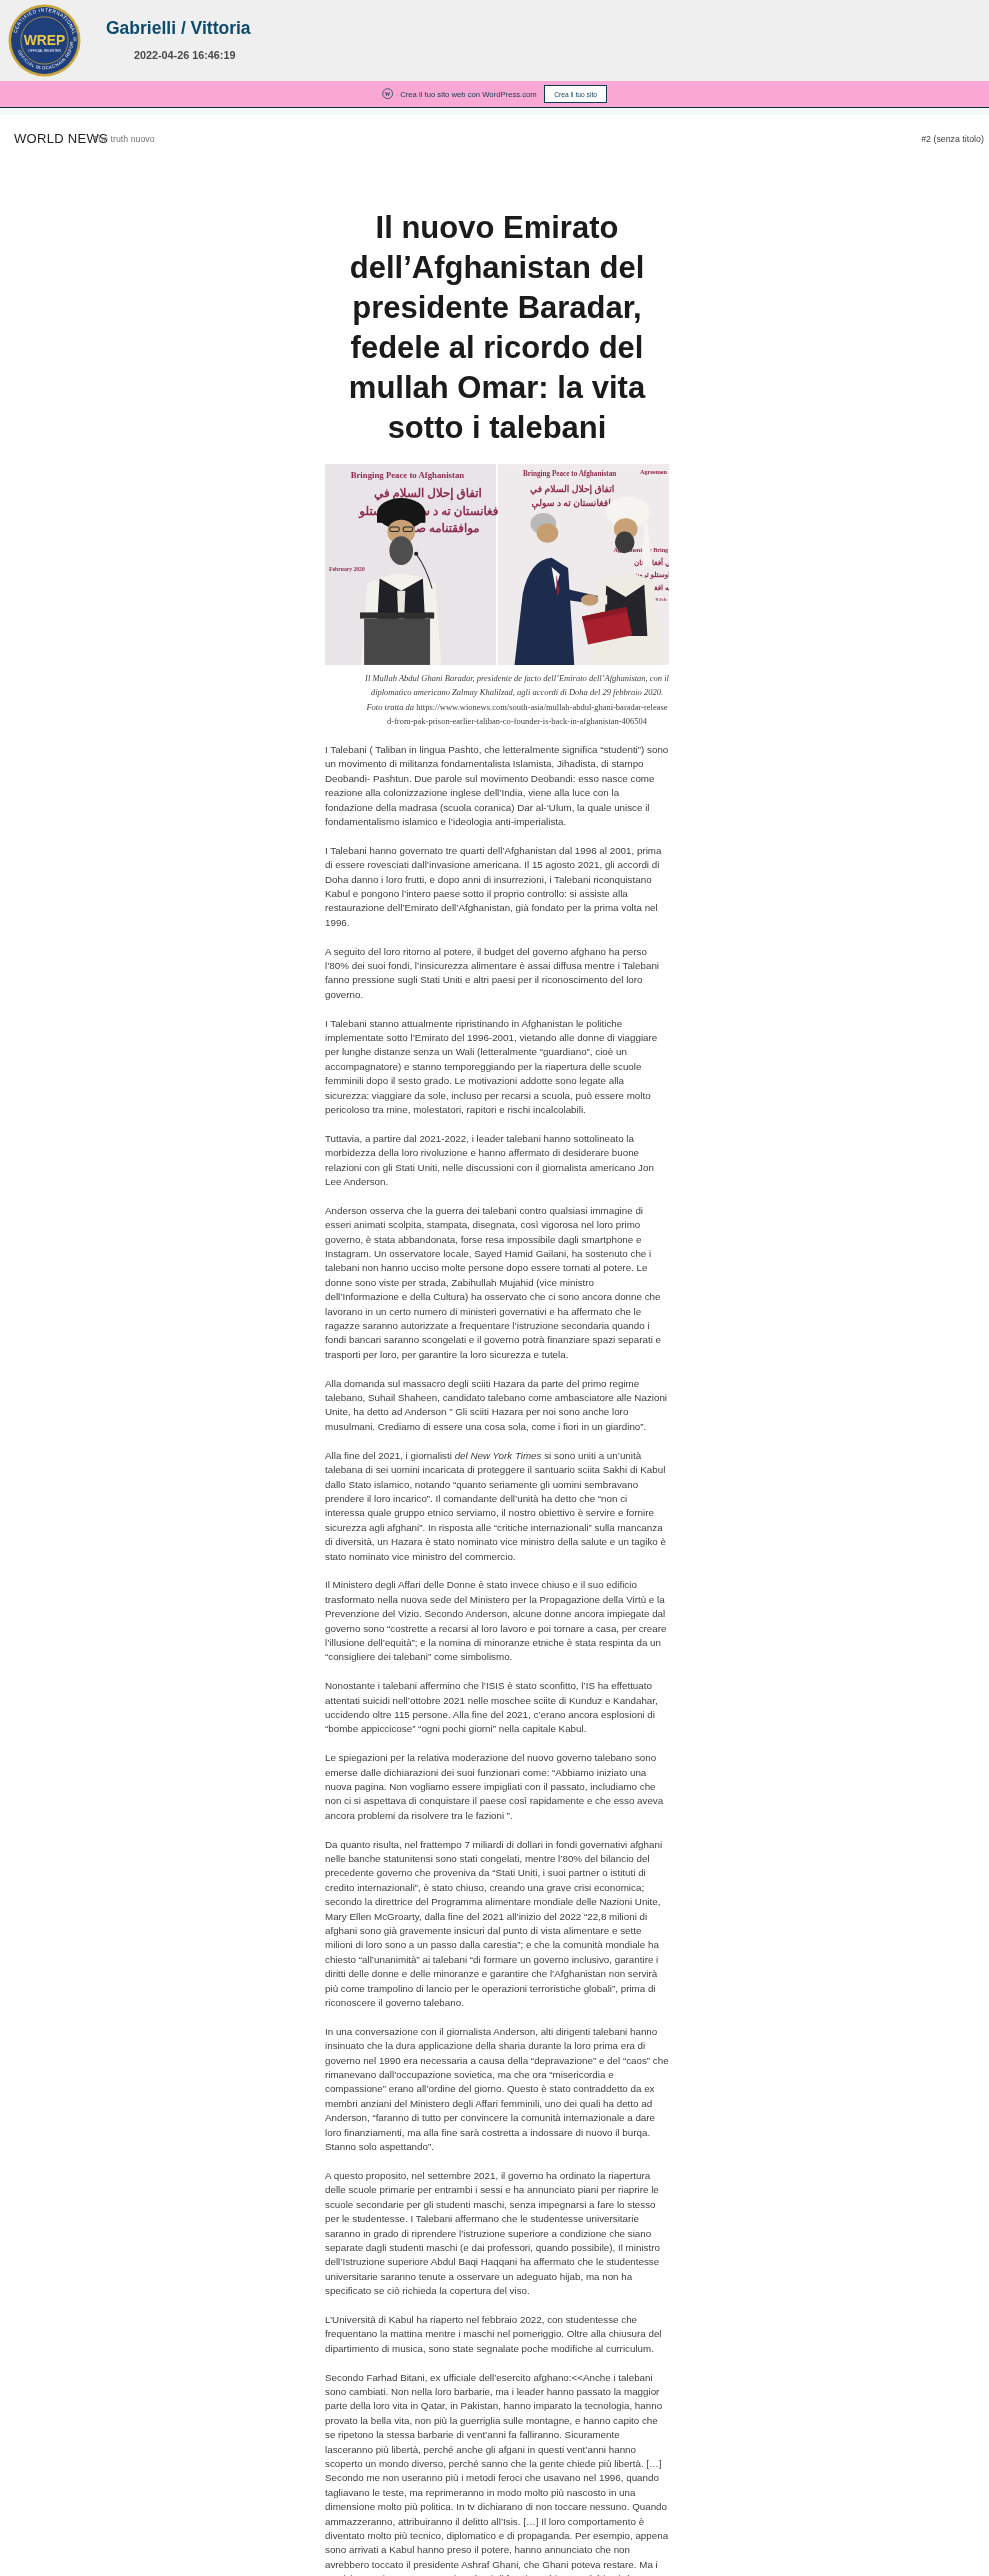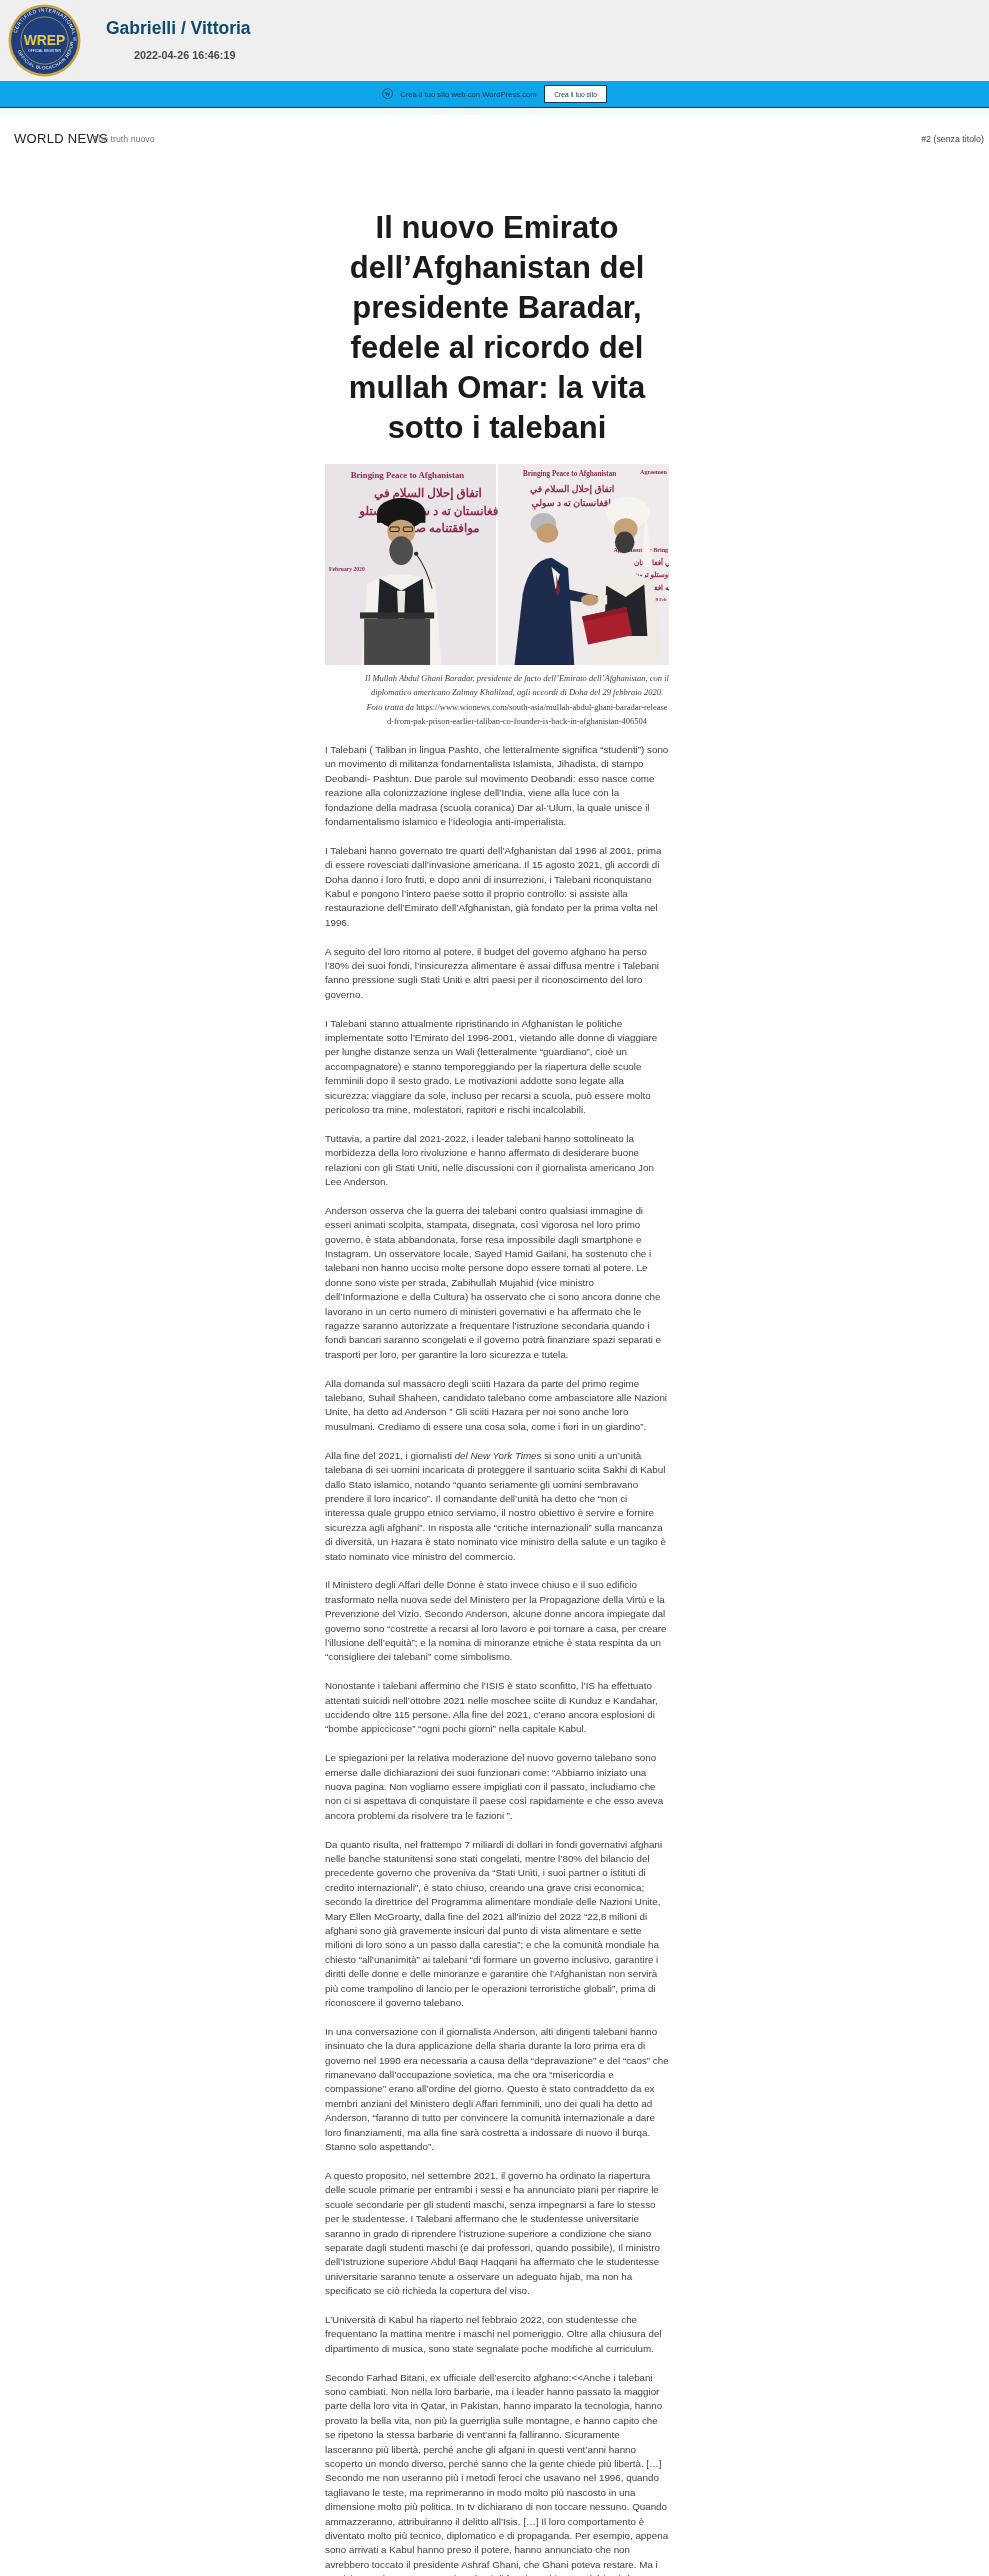--- a/index.html
+++ b/index.html
@@ -15,21 +15,21 @@
   }
 
   
   .top-banner { position: relative; height: 81px; background: #efefef; }
   .logo-badge { position: absolute; left: 7.7px; top: 4.1px; width: 73px; height: 73px; }
   .site-name  { position: absolute; left: 106px; top: 17.5px; font-size: 17.5px; font-weight: 700; color: #0c4a6e; }
   .site-timestamp { position: absolute; left: 106px; top: 49px; font-size: 10.8px; font-weight: 700; color: #4a4a4a; margin-left: 28px; }
 
   
   .marketing-bar {
-    height: 27px; background: #0ea5e9; border-bottom: 1px solid #0b2e3c;
+    height: 27px; background: #f9a8d4; border-bottom: 1px solid #0b2e3c;
     display: flex; align-items: center; justify-content: center; gap: 7.2px;
   }
   .marketing-bar .wp-text { font-size: 7.7px; color: #0d3b54; }
   .create-site-button {
     border: 0.5px solid #0d3b54; background: #fff; color: #0d3b54;
     font-size: 6.7px; padding: 4.1px 9.3px; cursor: pointer; font-family: inherit;
   }
   .pale-strip { height: 7.2px; background: #f3f8f8; }
 
   

